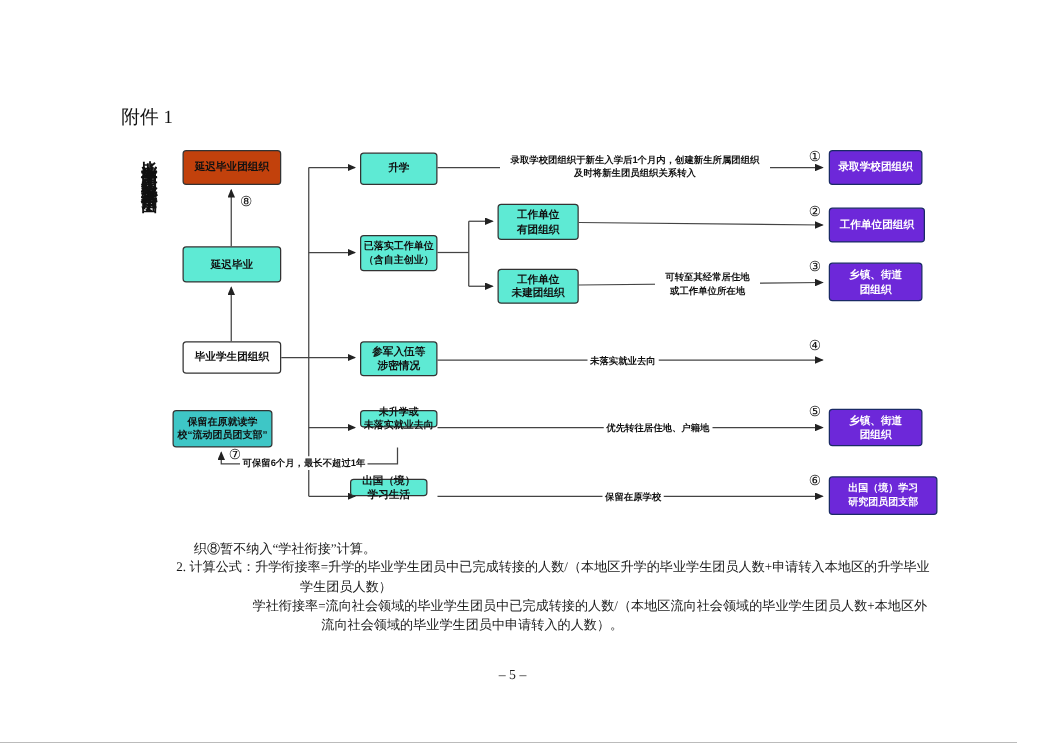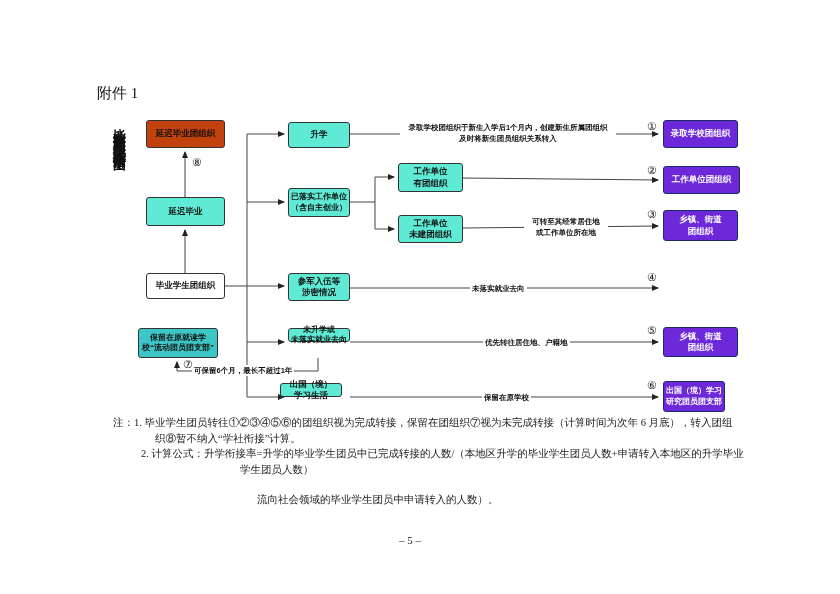--- a/index.html
+++ b/index.html
@@ -37,21 +37,21 @@
   #b-unit-with{left:398px;top:163px;width:65px;height:29px;}
   #b-unit-without{left:398px;top:215px;width:65px;height:28px;}
   #b-canjun{left:288px;top:273px;width:62px;height:28px;}
   #b-weishengxue{left:288px;top:328px;width:62px;height:14px;font-size:8px;}
   #b-chuguo{left:280px;top:383px;width:62px;height:14px;}
   #d1{left:663px;top:120px;width:75px;height:28px;}
   #d2{left:663px;top:166px;width:77px;height:28px;}
   #d3{left:663px;top:210px;width:75px;height:31px;}
   #d4{left:663px;top:273px;width:75px;height:30px;}
   #d5{left:663px;top:327px;width:75px;height:30px;}
-  #d6{left:663px;top:381px;width:62px;height:31px;font-size:8px;}
+  #d6{left:663px;top:381px;width:87px;height:31px;font-size:8px;}
   
   .elabel{position:absolute;background:#ffffff;font-size:7.5px;font-weight:bold;
           color:#111;text-align:center;white-space:pre-line;line-height:11px;padding:0 2px;}
   #lbl-school{left:400px;top:122px;width:212px;}
   #lbl-town{left:524px;top:216px;width:80px;}
   #lbl-audit{left:470px;top:283px;}
   #lbl-priority{left:443px;top:337px;margin-left:40px;}
   #lbl-keep{left:482px;top:392px;}
   #lbl-retain{left:192px;top:365px;}
   .cnum{position:absolute;font-size:11px;color:#111;line-height:11px;}
@@ -144,21 +144,21 @@
 
   <div class="elabel" id="lbl-school">录取学校团组织于新生入学后1个月内，创建新生所属团组织
 及时将新生团员组织关系转入</div>
   <div class="elabel" id="lbl-town">可转至其经常居住地
 或工作单位所在地</div>
   <div class="elabel" id="lbl-audit">未落实就业去向</div>
   <div class="elabel" id="lbl-priority">优先转往居住地、户籍地</div>
   <div class="elabel" id="lbl-keep">保留在原学校</div>
   <div class="elabel" id="lbl-retain">可保留6个月，最长不超过1年</div>
 
-  <div class="note" id="note1">注：1. 毕业学生团员转往①②③④⑤⑥的团组织视为完成转接，保留在团组织⑦视为未完成转接（计算时间为次年 6 月底），转入团组</div>
   <div class="note" id="note2">织⑧暂不纳入“学社衔接”计算。</div>
   <div class="note" id="note3">2. 计算公式：升学衔接率=升学的毕业学生团员中已完成转接的人数/（本地区升学的毕业学生团员人数+申请转入本地区的升学毕业</div>
   <div class="note" id="note4">学生团员人数）</div>
+  <div class="note" id="note5">学社衔接率=流向社会领域的毕业学生团员中已完成转接的人数/（本地区流向社会领域的毕业学生团员人数+本地区外</div>
   <div class="note" id="note6">流向社会领域的毕业学生团员中申请转入的人数）。</div>
 
   <div id="pagenum">– 5 –</div>
 
 </div>
 
 </body></html>

